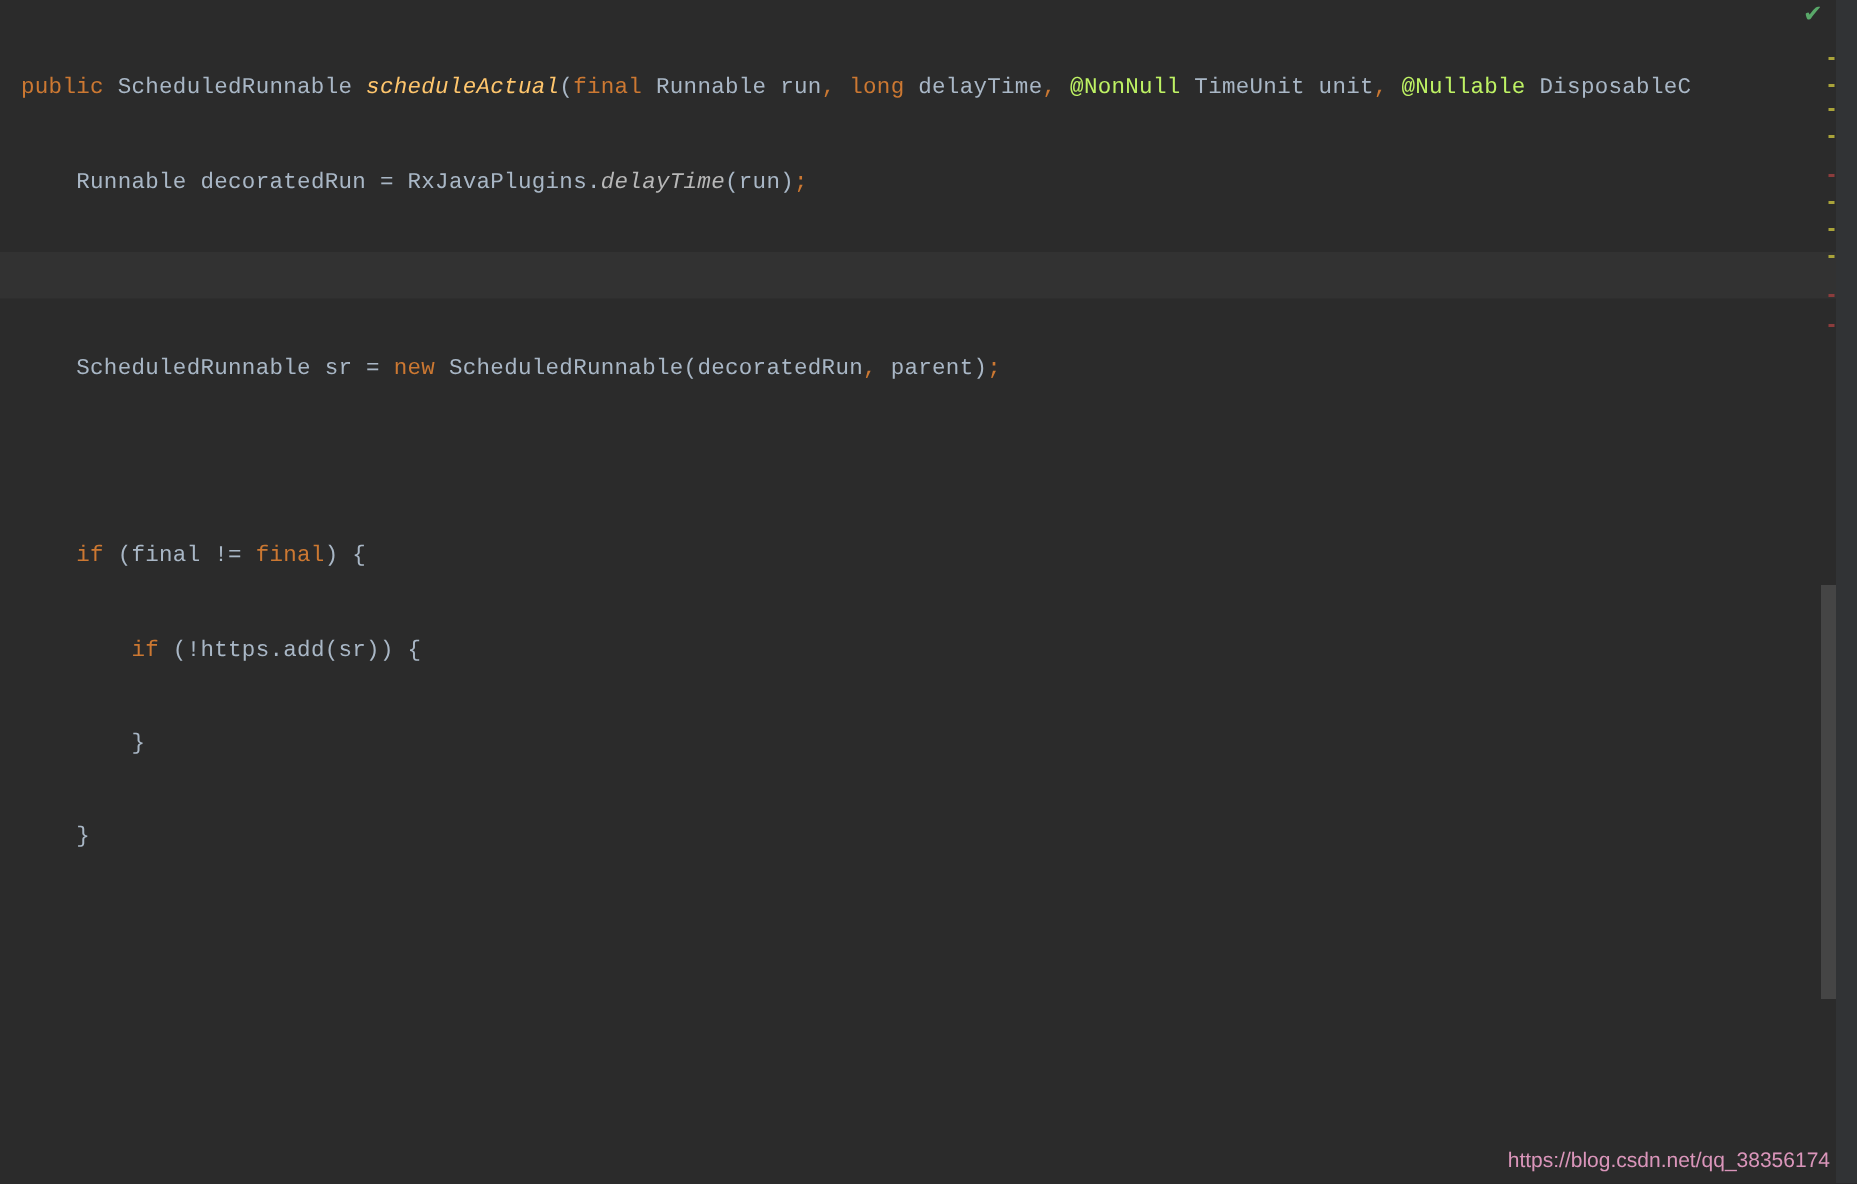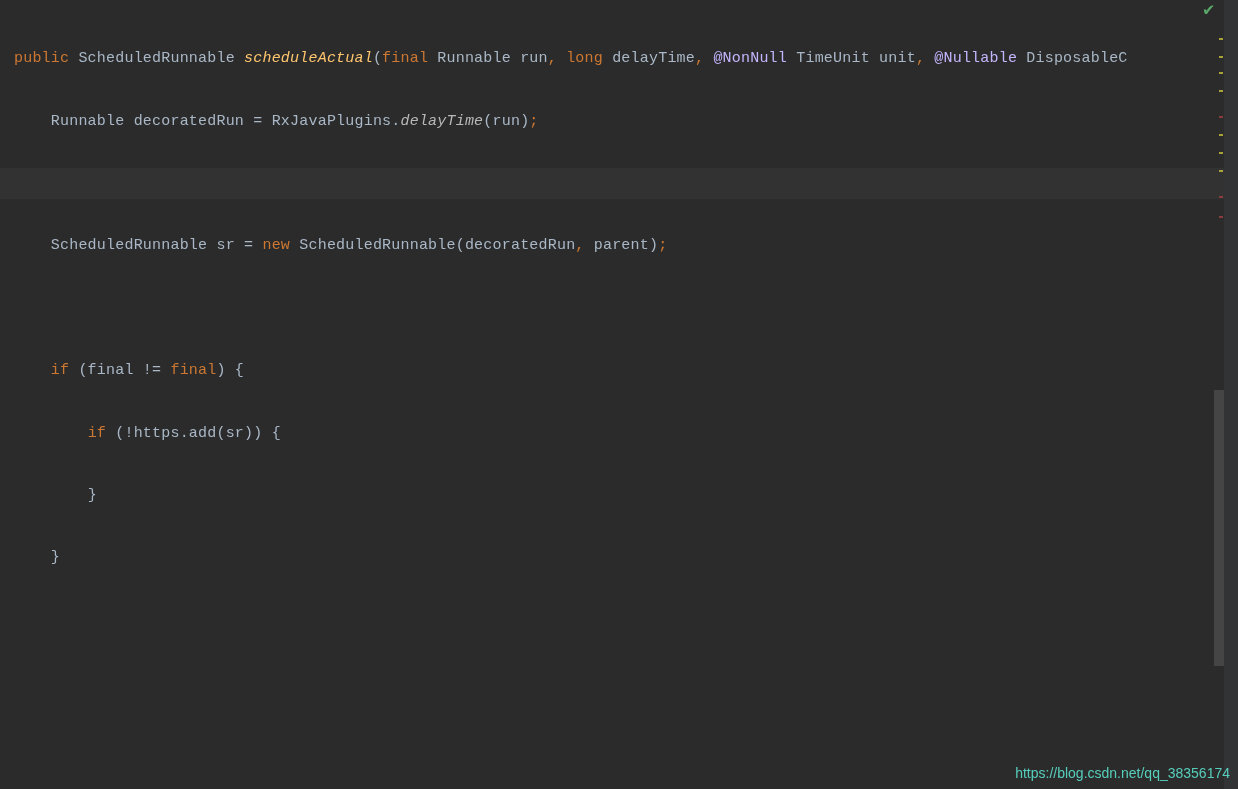--- a/index.html
+++ b/index.html
@@ -29,21 +29,21 @@
     padding-left: 14px;
     height: 31.2px;
   }
   .line.cursor-line {
     background: #323232;
     position: relative;
   }
   .kw      { color: #cc7832; }
   .method  { color: #ffc66d; font-style: italic; }
   .itmethod{ color: #b8b8b8; font-style: italic; }
-  .ann     { color: #c4b5fd; }
+  .ann     { color: #bef264; }
   .param   { color: #a9b7c6; }
   .punc    { color: #a9b7c6; }
   .semi    { color: #cc7832; }
   .comma   { color: #cc7832; }
   .type    { color: #a9b7c6; }
   .ident   { color: #a9b7c6; }
   .minimap {
     position: absolute;
     right: 0;
     top: 0;
@@ -77,23 +77,23 @@
   .scrollbar-thumb {
     position: absolute;
     top: 390px;
     width: 10px;
     height: 276px;
     background: rgba(166,166,166,0.22);
     border-radius: 0;
   }
   .watermark {
     position: absolute;
-    right: 8px;
+    right: 18px;
     bottom: 8px;
-    color: #5eead4;
+    color: #f9a8d4;
     font-family: Arial, sans-serif;
     font-size: 14px;
     opacity: 0.85;
   }
 </style>
 </head>
 <body>
 
 <div class="editor">
 

